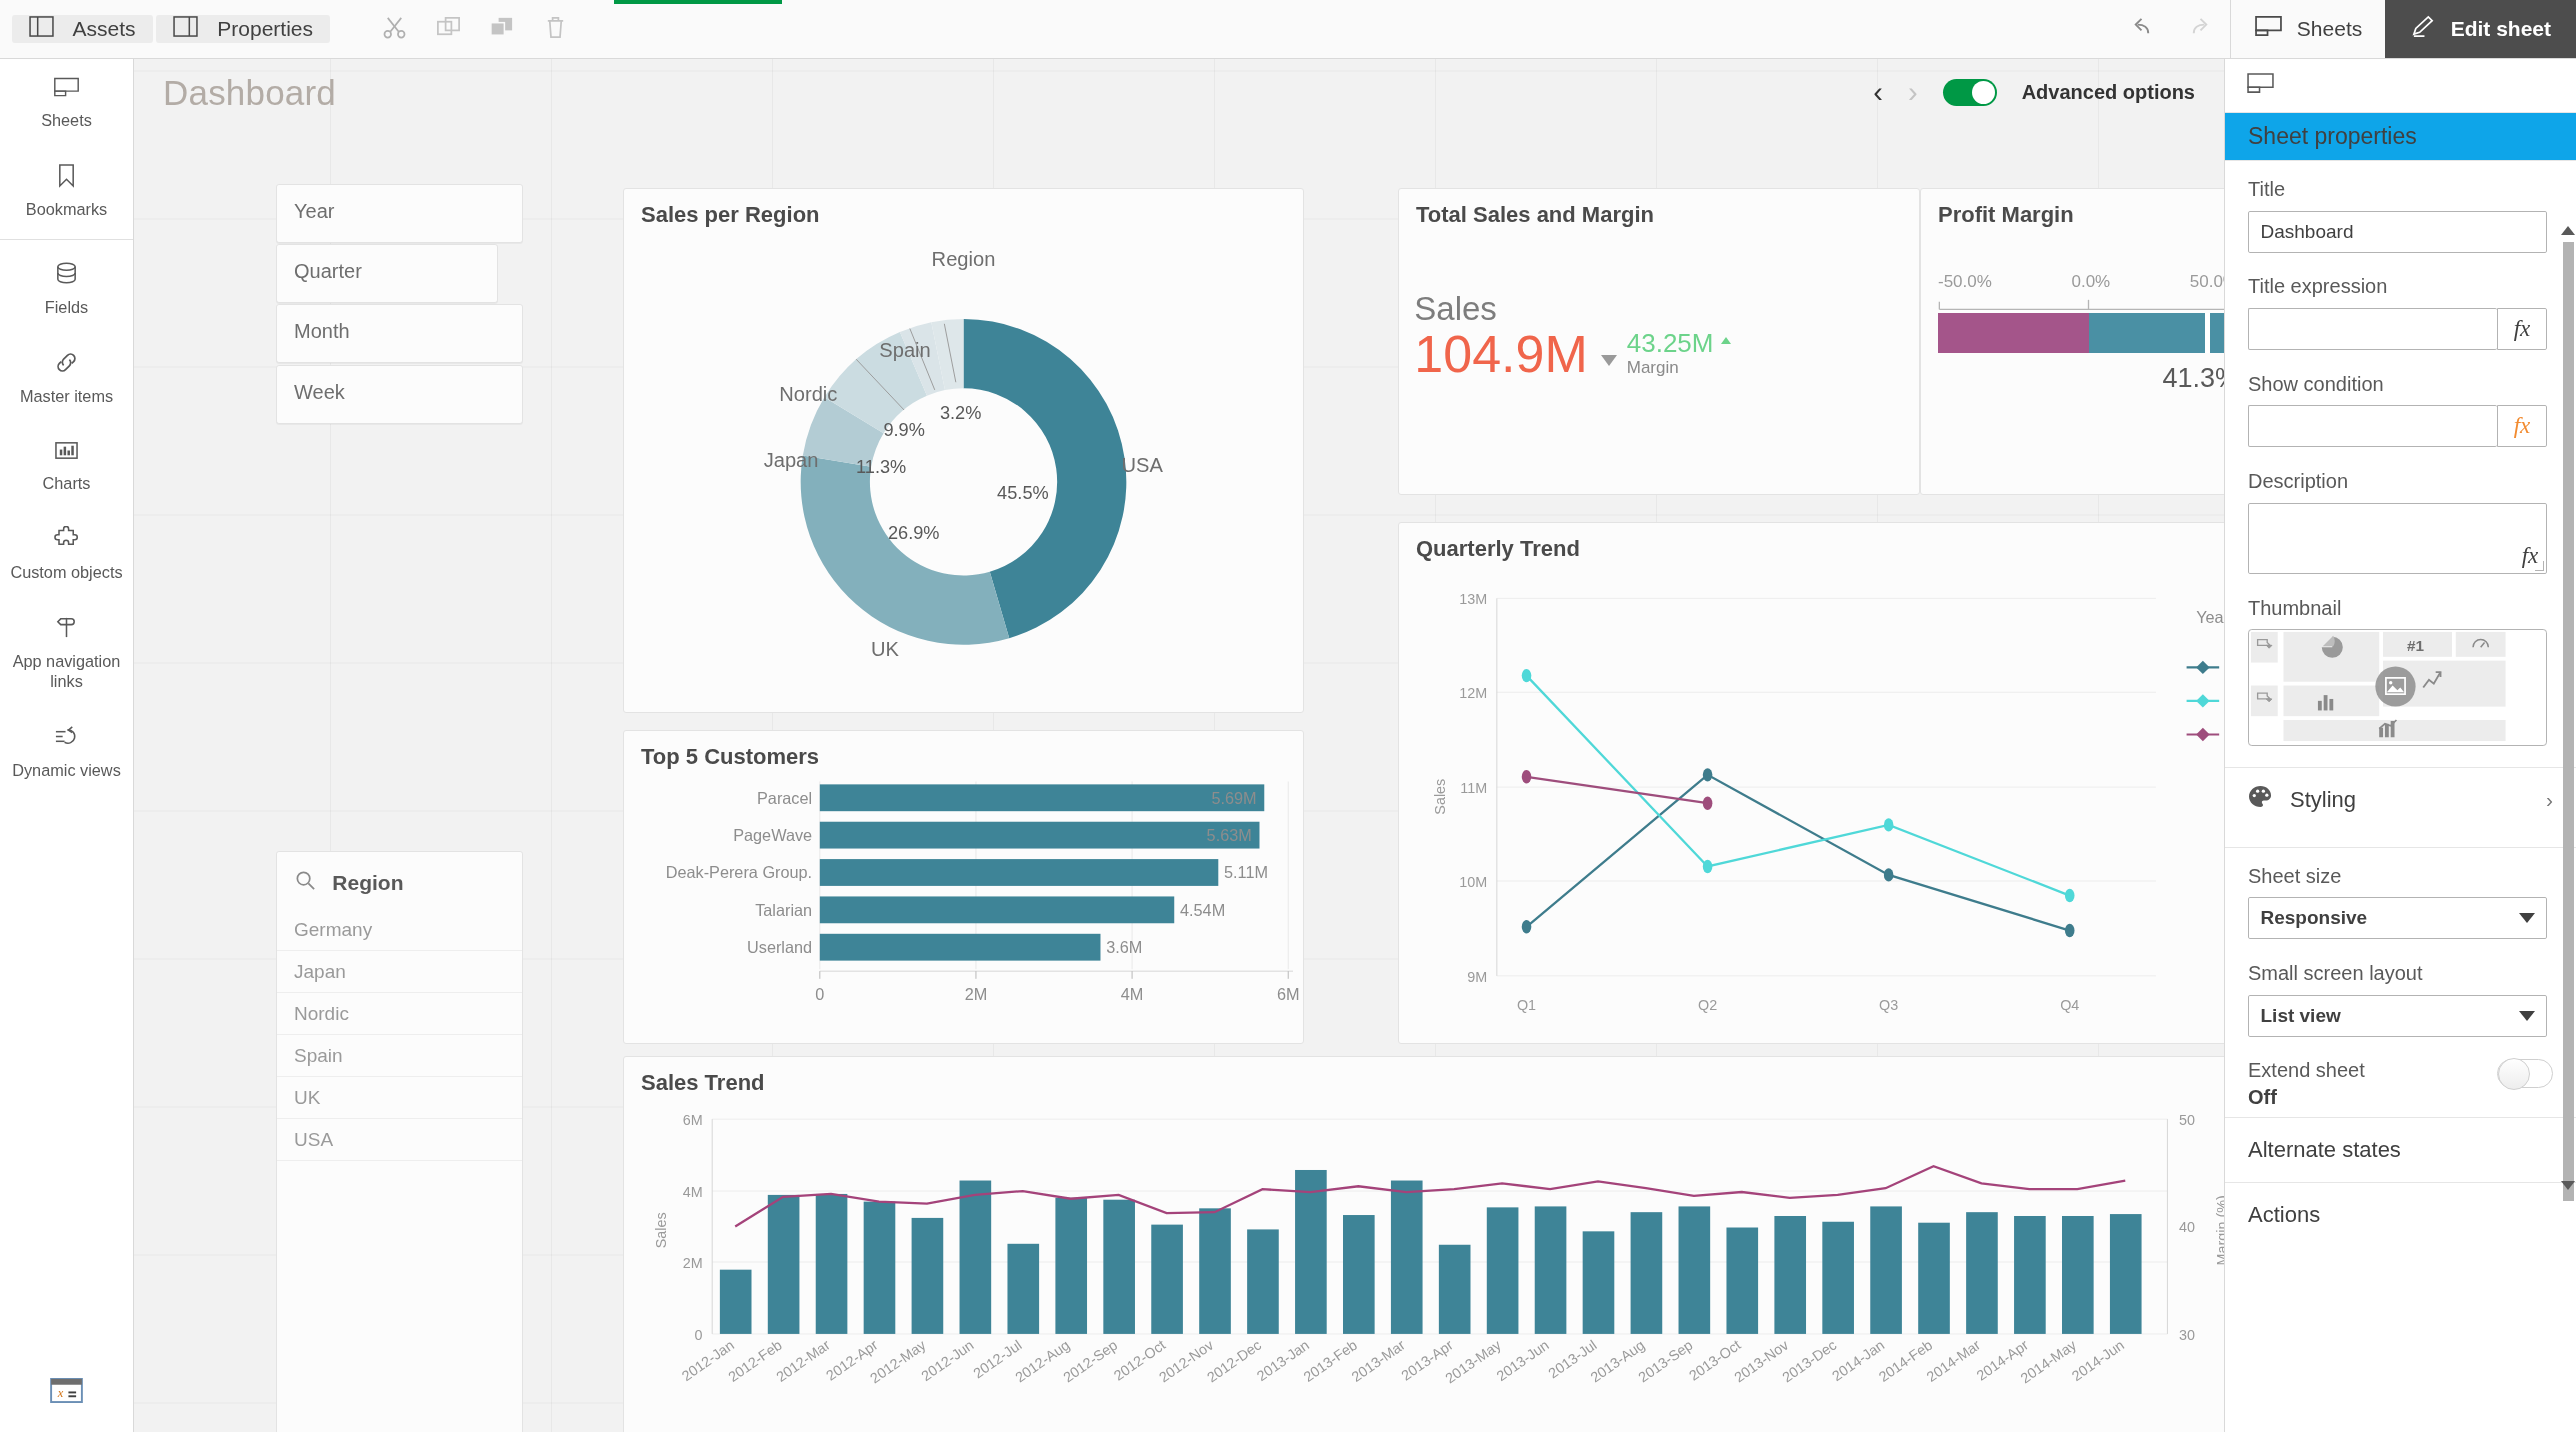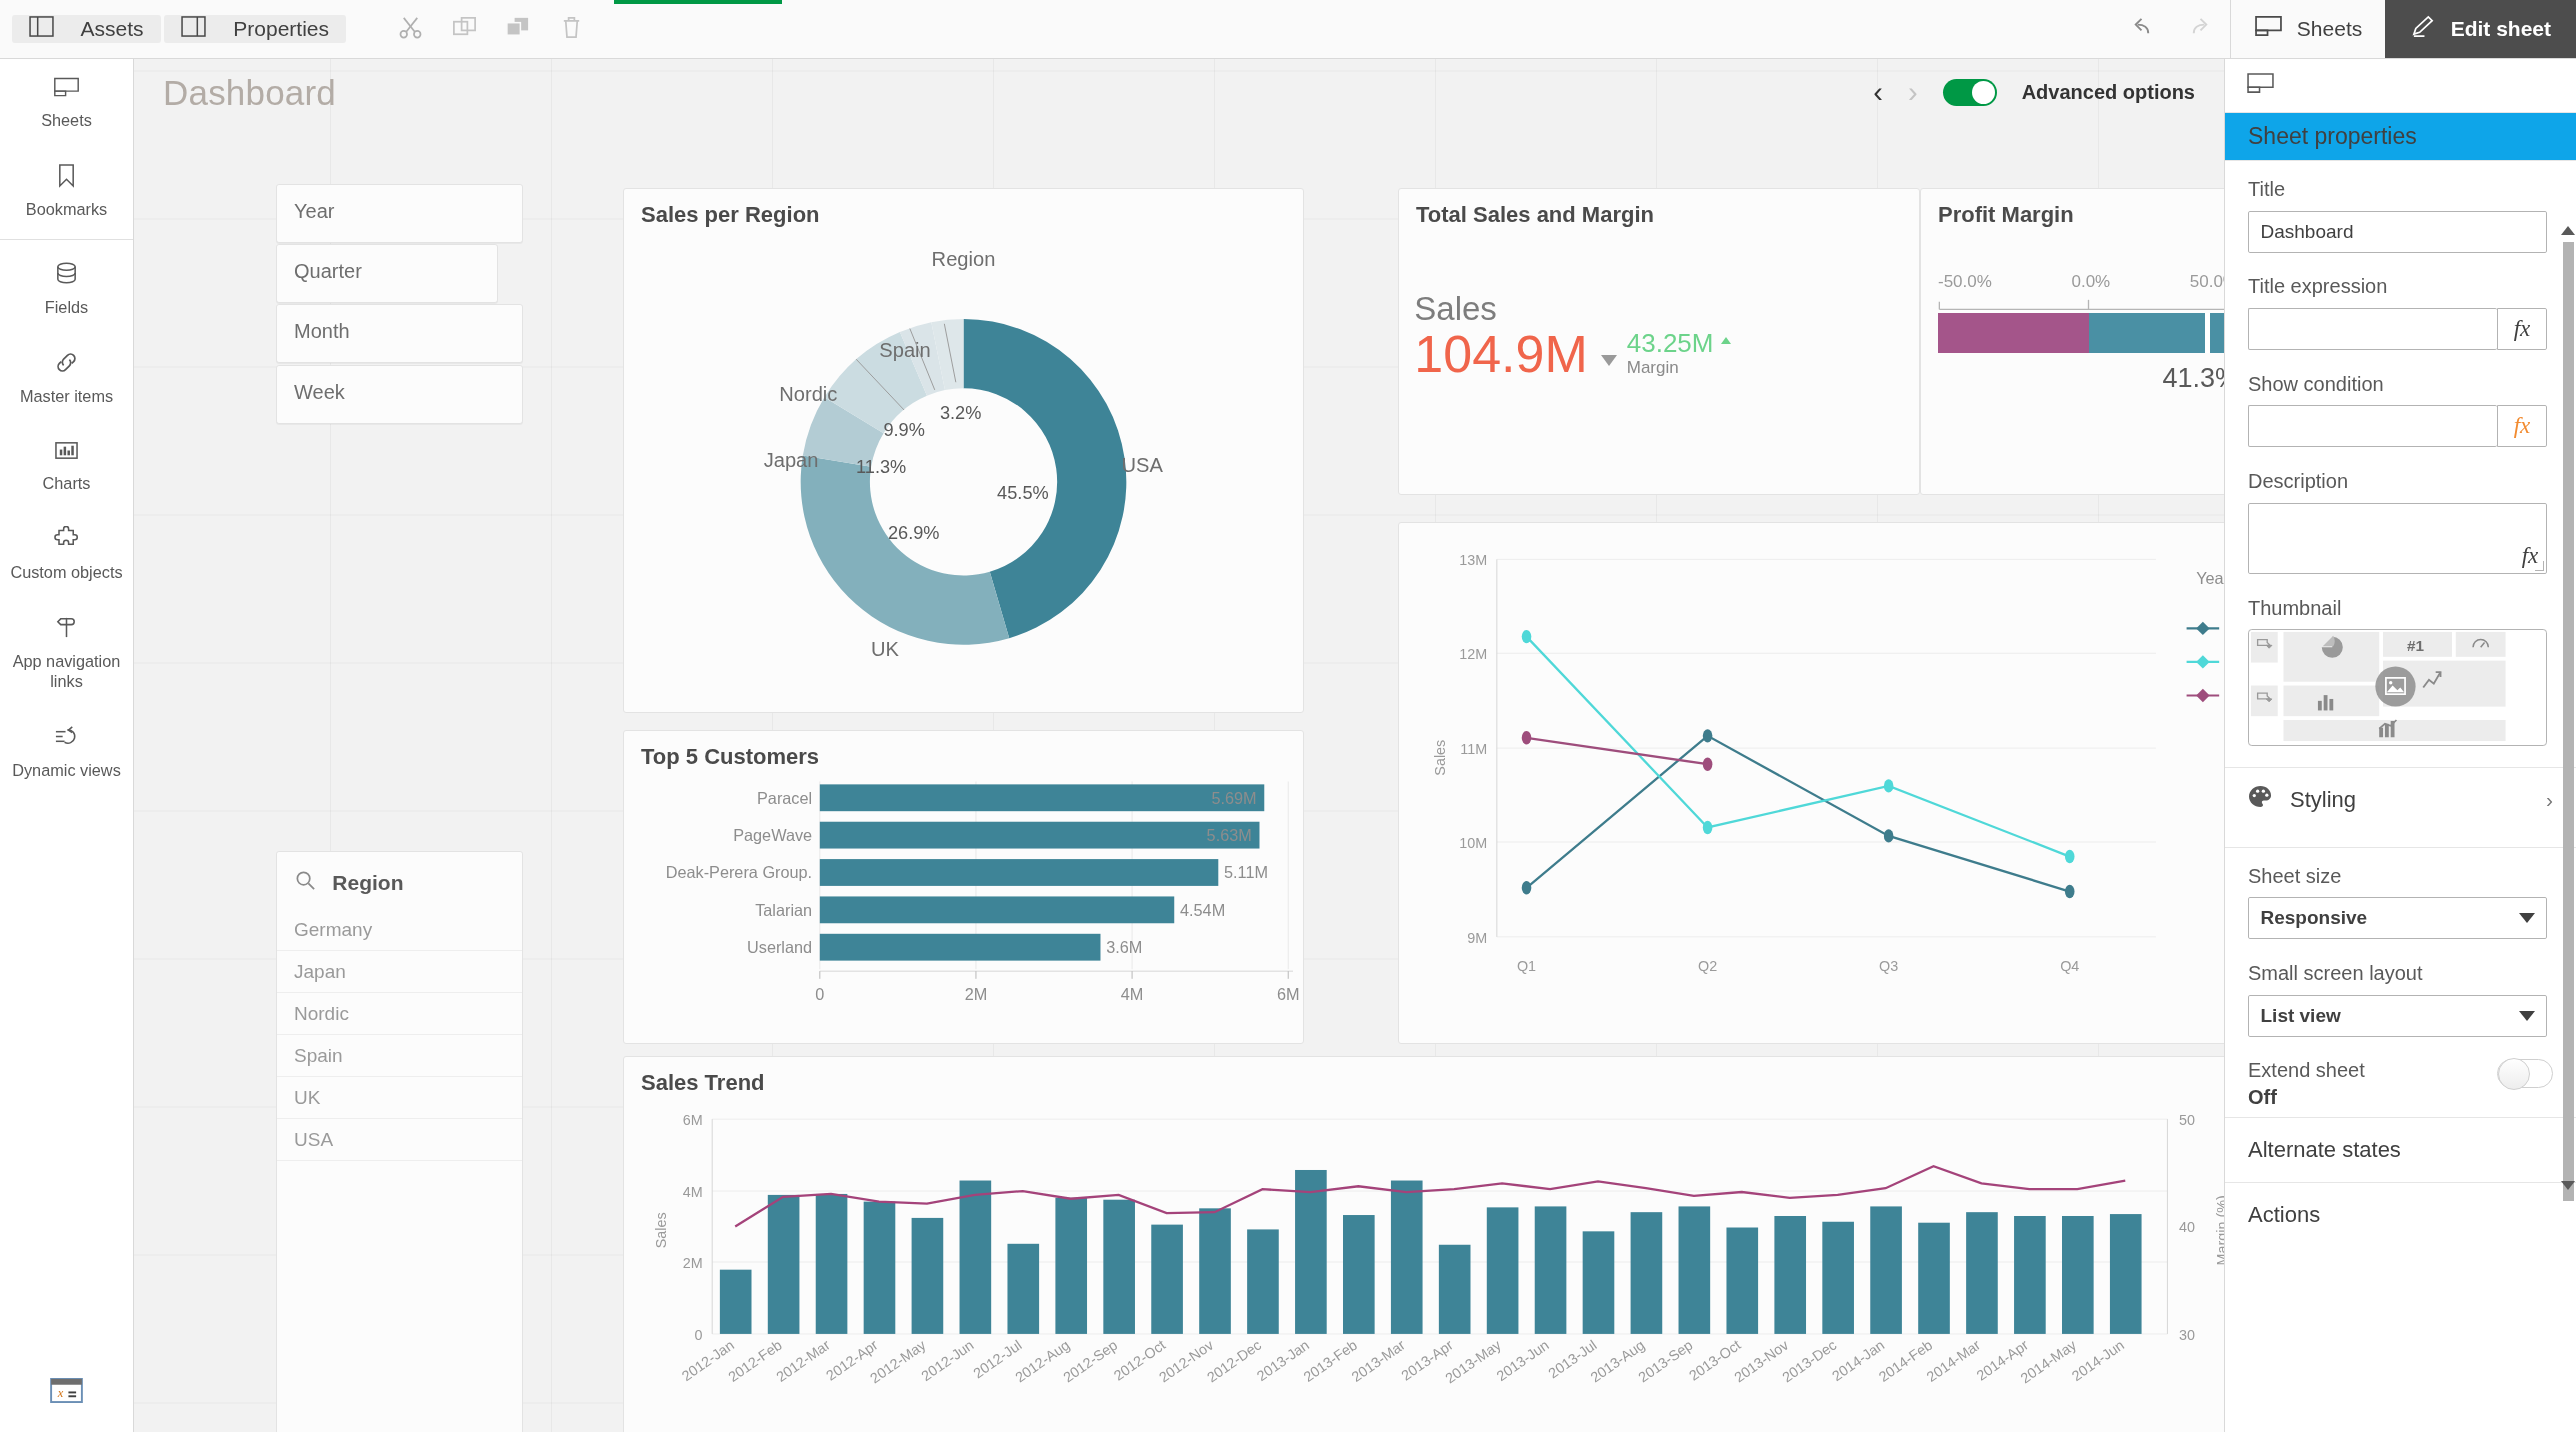--- a/index.html
+++ b/index.html
@@ -8,21 +8,21 @@
     font-family: "Liberation Sans", sans-serif;
     background:#fff; color:#595959;
     -webkit-font-smoothing: antialiased;
   }
   .app { position:relative; width:2576px; height:1432px; display:flex; flex-direction:column; }
 
   
   .topbar { height:59px; background:#fafafa; border-bottom:1px solid #d9d9d9;
             display:flex; align-items:stretch; position:relative; flex:0 0 59px; }
   .tb-left { display:flex; align-items:center; padding-left:11.5px; gap:3.8px; }
-  .tb-btn { display:flex; align-items:center; gap:27px; height:28px; padding:0 17px;
+  .tb-btn { display:flex; align-items:center; gap:19px; height:28px; padding:0 17px;
             border-radius:2.9px; font-size:21px; color:#404040; cursor:pointer; }
   .tb-btn.active { background:#ececec; }
   .tb-sep { width:1px; background:#d9d9d9; margin:11.5px 15.3px; }
   .tb-icon-btn { width:50px; height:50px; display:flex; align-items:center; justify-content:center;
                  border-radius:2.9px; cursor:pointer; }
   .tb-spacer { flex:1; }
   .tb-right { display:flex; align-items:stretch; }
   .tb-undo { width:59px; display:flex; align-items:center; justify-content:center; cursor:pointer; }
   .tb-divider-v { width:1px; background:#d9d9d9; }
   .tb-sheets { display:flex; align-items:center; gap:13.4px; padding:0 23px; font-size:21px;
@@ -493,20 +493,21 @@
           <line x1="530" y1="210" x2="530" y2="218" stroke="#b5b5b5" stroke-width="1"></line>
           <line x1="693" y1="210" x2="693" y2="218" stroke="#b5b5b5" stroke-width="1"></line>
           <text class="axis-text" x="204" y="240" text-anchor="middle">0</text>
           <text class="axis-text" x="367" y="240" text-anchor="middle">2M</text>
           <text class="axis-text" x="530" y="240" text-anchor="middle">4M</text>
           <text class="axis-text" x="693" y="240" text-anchor="middle">6M</text>
         </svg>
       </div>
 
       <div class="obj" style="left:1264px; top:463px; width:920px; height:522px;">
+        <div class="obj-title">Quarterly Trend</div>
         <svg width="918" height="479" viewBox="0 0 958 500" style="display:block">
 
           <line x1="102" y1="38" x2="790" y2="38" stroke="#ececec" stroke-width="1"></line>
           <line x1="102" y1="136" x2="790" y2="136" stroke="#ececec" stroke-width="1"></line>
           <line x1="102" y1="235" x2="790" y2="235" stroke="#ececec" stroke-width="1"></line>
           <line x1="102" y1="333" x2="790" y2="333" stroke="#ececec" stroke-width="1"></line>
           <line x1="102" y1="432" x2="790" y2="432" stroke="#ececec" stroke-width="1"></line>
           <line x1="102" y1="38" x2="102" y2="432" stroke="#d4d4d4" stroke-width="1"></line>
 
           <text class="axis-text-sm" x="92" y="44" text-anchor="end">13M</text>

